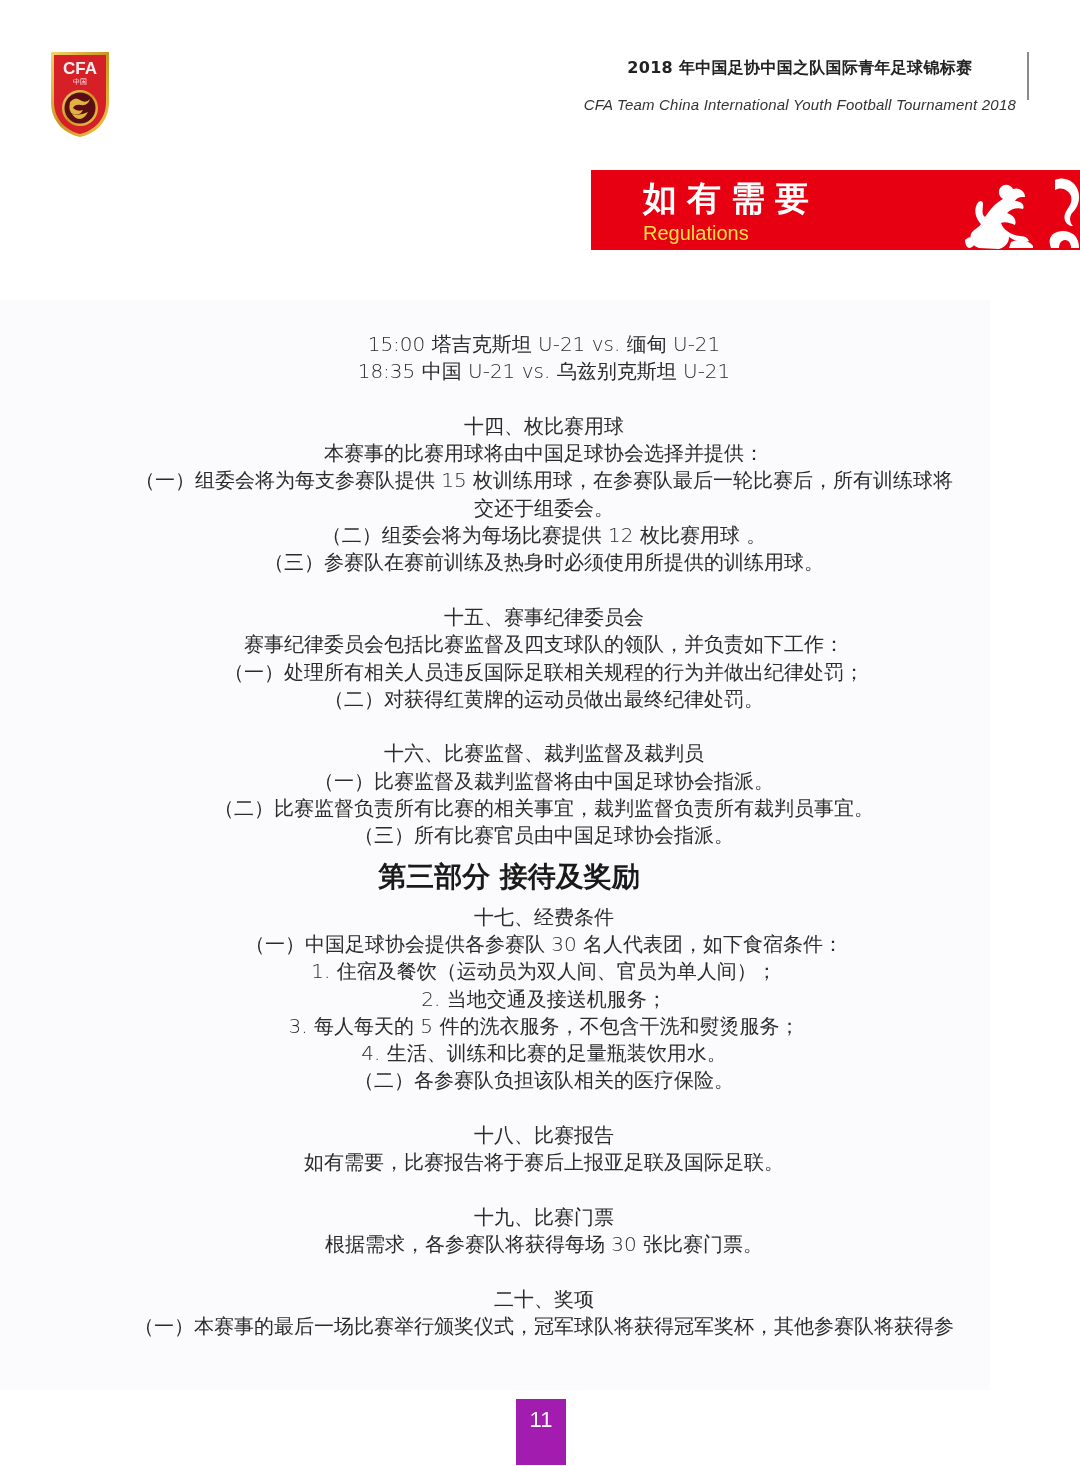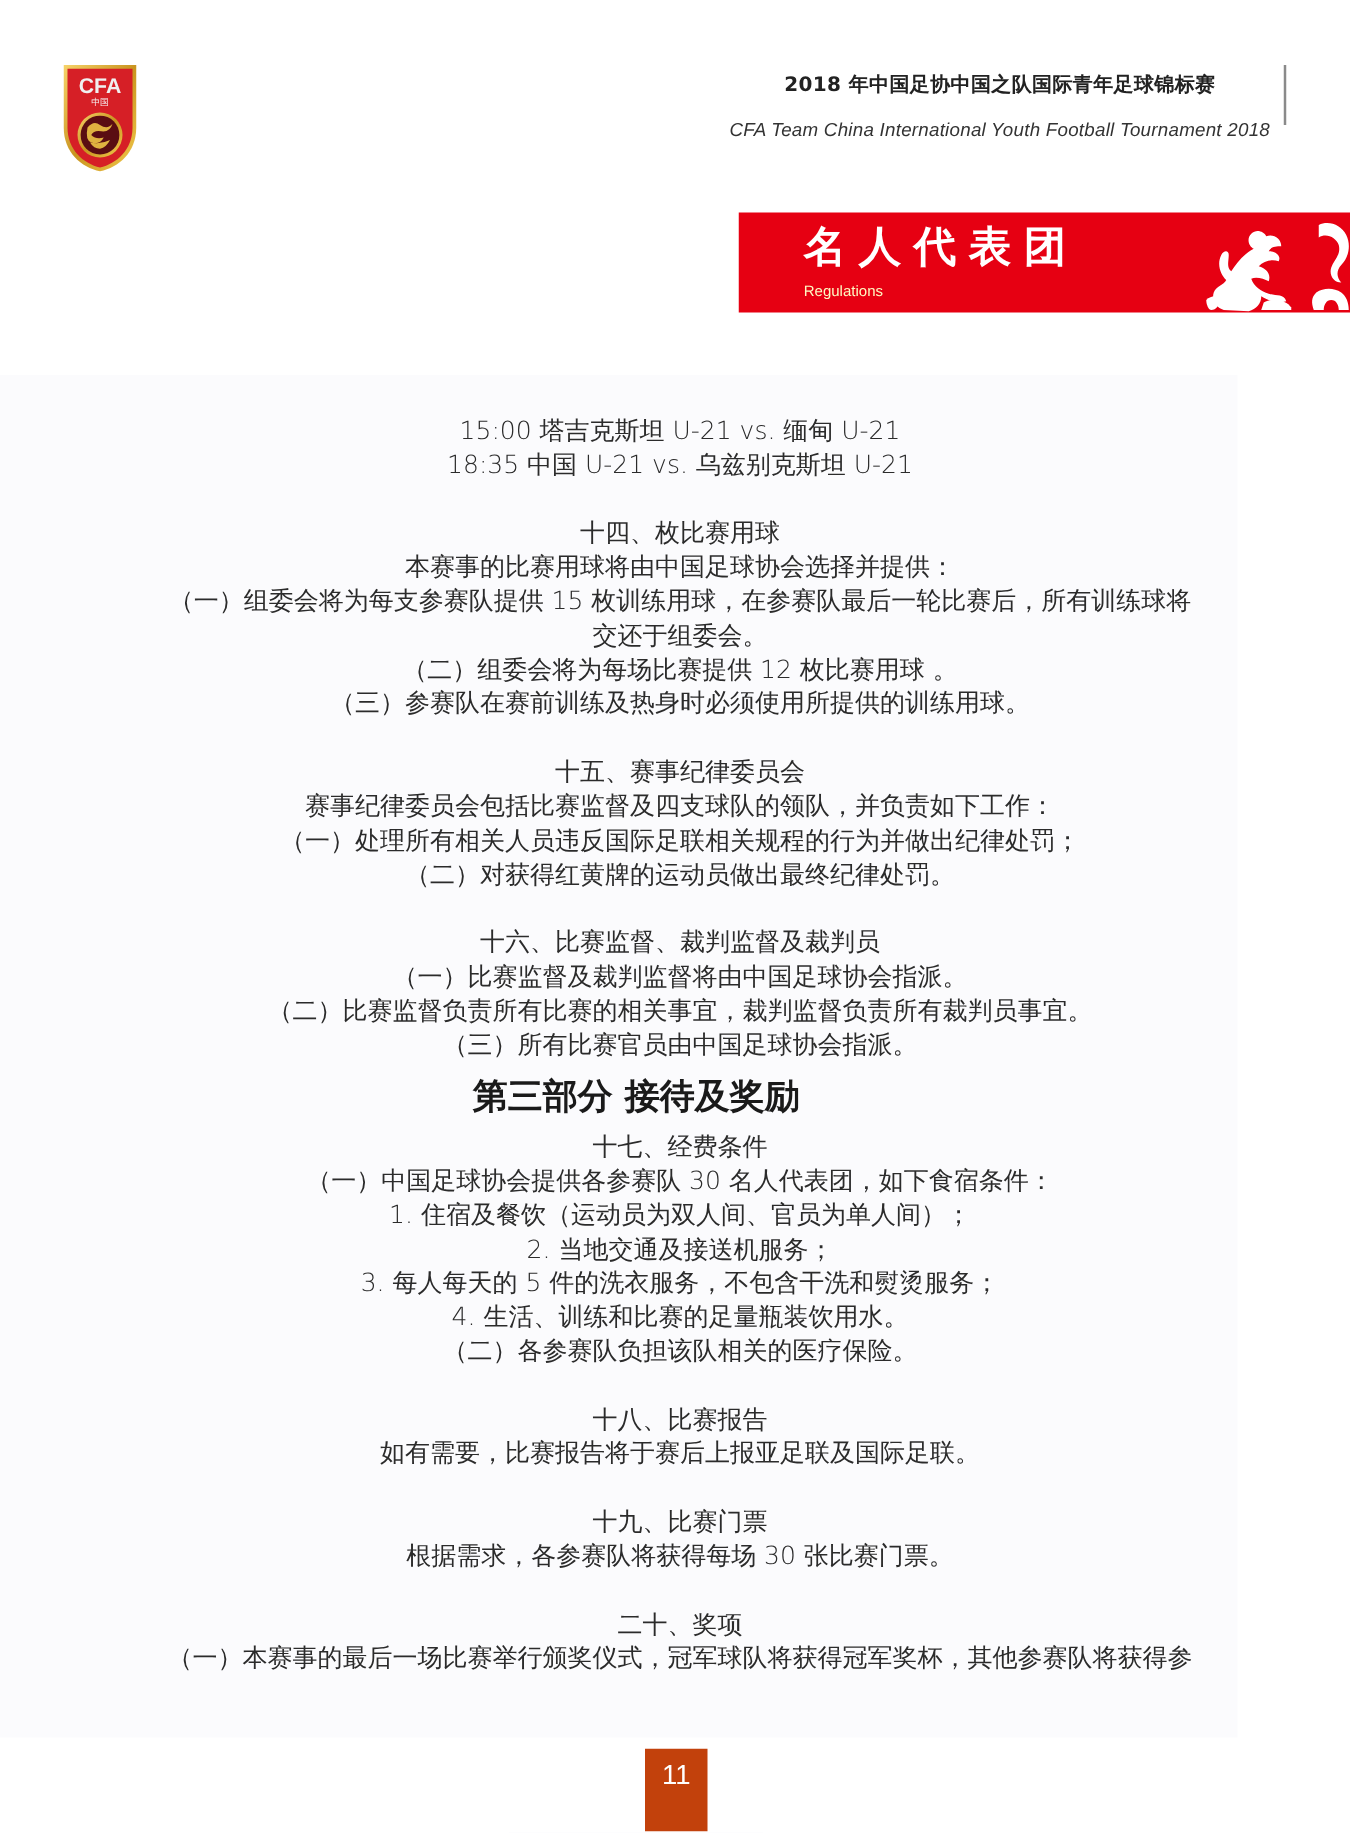--- a/index.html
+++ b/index.html
@@ -85,22 +85,22 @@
       color: #ffffff;
       letter-spacing: 10px;
       line-height: 40px;
       white-space: nowrap;
     }
     .banner-subtitle {
       position: absolute;
       left: 52px;
       top: 51px;
       font-family: "Liberation Sans", sans-serif;
-      font-size: 12px;
-      color: #fef9c3;
+      font-size: 20px;
+      color: #fde047;
       line-height: 24px;
       white-space: nowrap;
     }
     .banner-dragon {
       position: absolute;
       left: 368px;
       top: 0;
       width: 125px;
       height: 80px;
     }
@@ -133,21 +133,21 @@
       line-height: 54px;
       padding-right: 70px;
     }
     
     .page-number {
       position: absolute;
       left: 516px;
       top: 1399px;
       width: 50px;
       height: 66px;
-      background: #c2410c;
+      background: #a21caf;
       color: #ffffff;
       font-family: "Liberation Sans", sans-serif;
       font-size: 22px;
       text-align: center;
       line-height: 42px;
     }
   </style>
 </head>
 <body>
 
@@ -173,21 +173,21 @@
   </svg>
 </div>
 
 <div class="header-block">
   <div class="header-title">2018 年中国足协中国之队国际青年足球锦标赛</div>
   <div class="header-subtitle">CFA Team China International  Youth Football Tournament 2018</div>
 </div>
 <div class="header-divider"></div>
 
 <div class="banner">
-  <div class="banner-title">名人代表团</div>
+  <div class="banner-title">如有需要</div>
   <div class="banner-subtitle">Regulations</div>
   <div class="banner-dragon">
     <svg width="125" height="80" viewBox="0 0 125 80">
       <g fill="#ffffff">
         <path d="M20 78 c-6 -2 -10 -8 -8 -14 c2 -5 8 -6 10 -10 c-4 -4 -8 -12 -4 -20 c2 -4 6 -4 6 0 c0 5 -2 10 2 13 c4 -6 10 -14 18 -18 c-4 -2 -6 -8 -2 -12 c4 -4 10 -2 12 2 c6 -2 12 2 12 8 c-4 0 -8 0 -10 4 c6 0 10 4 8 8 c-6 -2 -12 0 -16 4 c6 2 10 6 8 12 c-4 -2 -10 -4 -14 -2 c2 6 8 10 14 12 c6 2 12 0 14 6 c-6 2 -14 0 -20 -4 c0 6 -4 10 -10 12 z"></path>
         <path d="M6 70 c4 -4 10 -4 12 0 c-2 4 -4 8 -8 8 c-2 0 -4 -4 -4 -8 z"></path>
         <path d="M96 10 c8 -4 18 0 22 8 c4 8 2 18 -4 24 c-4 4 -4 10 0 14 c-6 0 -10 -6 -8 -12 c2 -6 8 -10 6 -18 c-2 -6 -10 -10 -16 -6 z"></path>
         <path d="M94 64 c6 -4 14 -4 20 0 c4 3 6 8 6 14 h-8 c0 -4 -2 -8 -6 -8 c-4 0 -6 4 -6 8 h-8 c-2 -6 -2 -10 2 -14 z"></path>
         <path d="M52 72 c8 -4 18 -2 22 4 v2 h-24 z"></path>
       </g>

